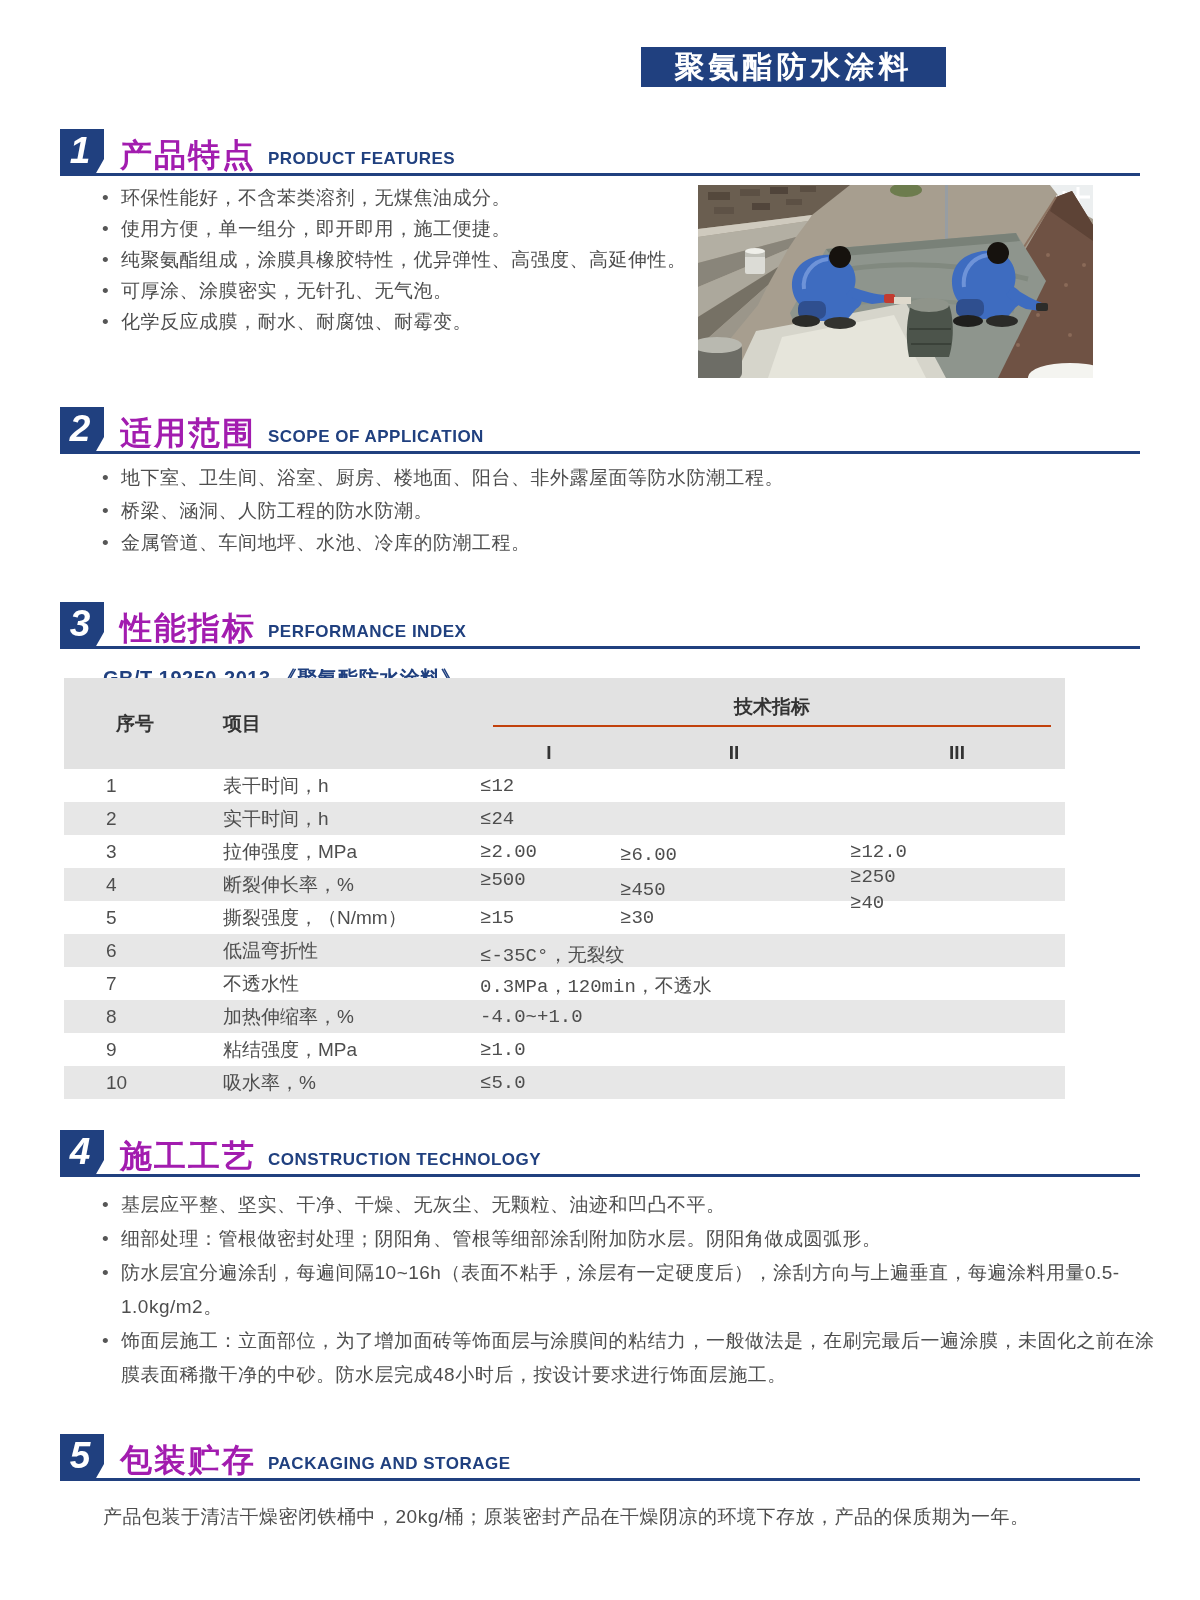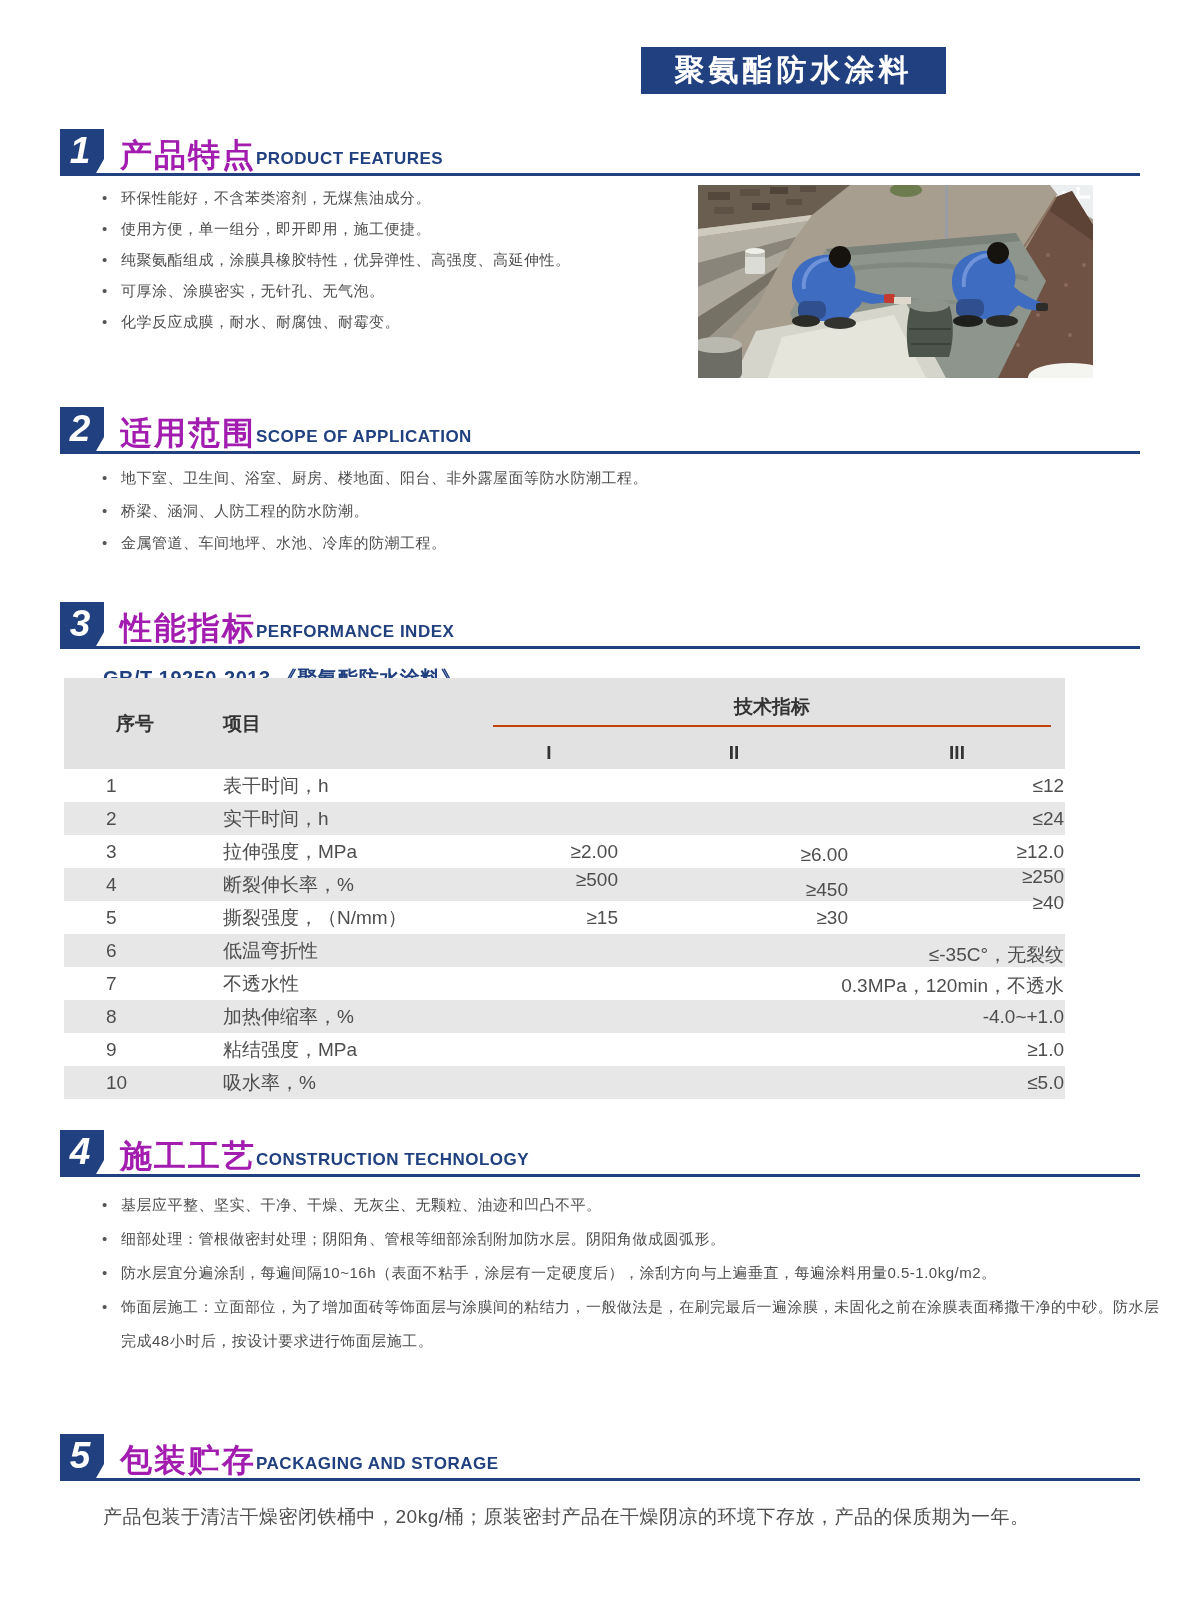--- a/index.html
+++ b/index.html
@@ -2,42 +2,42 @@
 <html><head>
 <meta charset="utf-8">
 <style>
   html,body{margin:0;padding:0;background:#ffffff;}
   #page{
     position:relative;width:1200px;height:1600px;background:#ffffff;overflow:hidden;
     font-family:"Liberation Sans","DejaVu Sans",sans-serif;color:#4e4e4e;
   }
   
   .banner{
-    position:absolute;left:641px;top:47px;width:305px;height:47px;background:#20407f;
+    position:absolute;left:641px;top:47px;width:305px;height:40px;background:#20407f;
     color:#ffffff;font-size:30px;font-weight:bold;letter-spacing:4px;
     display:flex;align-items:center;justify-content:center;
   }
   
   .sec-header{
     position:absolute;left:60px;width:1080px;height:47px;
     border-bottom:3px solid #20407f;
     display:flex;align-items:flex-end;
   }
   .num-box{
     width:44px;height:44px;background:#20407f;color:#ffffff;
     font-size:37px;font-weight:bold;font-style:italic;
     display:flex;align-items:center;justify-content:center;
     clip-path:polygon(0 0,100% 0,100% 68%,82% 100%,0 100%);
     padding-right:4px;box-sizing:border-box;
   }
   .sec-zh{font-size:32px;font-weight:bold;color:#a21caf;margin-left:16px;letter-spacing:2px;line-height:1;padding-bottom:2px;}
-  .sec-en{font-size:17px;font-weight:bold;color:#20407f;margin-left:0;padding-bottom:4px;letter-spacing:0.5px;}
+  .sec-en{font-size:17px;font-weight:bold;color:#20407f;margin-left:12px;padding-bottom:4px;letter-spacing:0.5px;}
   
   ul.bullets{list-style:none;margin:0;padding:0;position:absolute;}
-  ul.bullets li{position:relative;padding-left:21px;font-size:15px;letter-spacing:0.5px;}
+  ul.bullets li{position:relative;padding-left:21px;font-size:19px;letter-spacing:0.5px;}
   ul.bullets li::before{content:"•";position:absolute;left:2px;color:#565656;}
   #features-list{left:100px;top:182px;width:592px;}
   #features-list li{line-height:31px;}
   #scope-list{left:100px;top:462px;width:940px;}
   #scope-list li{line-height:32.5px;}
   #construction-list{left:100px;top:1188px;width:1062px;}
   #construction-list li{line-height:34px;margin-bottom:0px;}
   
   .photo{position:absolute;left:698px;top:185px;width:395px;height:193px;}
   
@@ -51,21 +51,21 @@
   table.perf thead th{background:#e2e2e2;font-weight:bold;color:#333333;font-size:19px;}
   th.h-no{text-align:left;padding-left:52px;}
   th.h-item{text-align:left;padding-left:44px;}
   th.h-tech{height:30px;padding:4px 0 0 0;}
   th.h-tech .tech-inner{margin:12px 14px;padding-bottom:5px;border-bottom:2px solid #c2410c;text-align:center;}
   th.h-grade{height:26px;font-weight:bold;text-align:center;padding-bottom:3px;}
   table.perf tbody tr{height:33px;}
   table.perf tbody tr:nth-child(even){background:#e7e7e7;}
   td.t-no{padding-left:42px;text-align:left;}
   td.t-item{padding-left:44px;text-align:left;}
-  td.t-val{text-align:right;}
+  td.t-val{text-align:left;font-family:Liberation Mono, monospace;}
   td.t-val span{position:relative;display:inline-block;}
   tr.r3 td.g2 span{top:3px;}
   tr.r4 td.g1 span{top:-5px;}
   tr.r4 td.g2 span{top:5px;}
   tr.r4 td.g3 span{top:-8px;}
   tr.r5 td.g3 span{top:-15px;}
   tr.r6 td.t-val span{top:4px;}
   tr.r7 td.t-val span{top:2px;}
   
   .pack-text{position:absolute;left:103px;top:1502px;width:1050px;font-size:19px;line-height:30px;letter-spacing:0.5px;}

